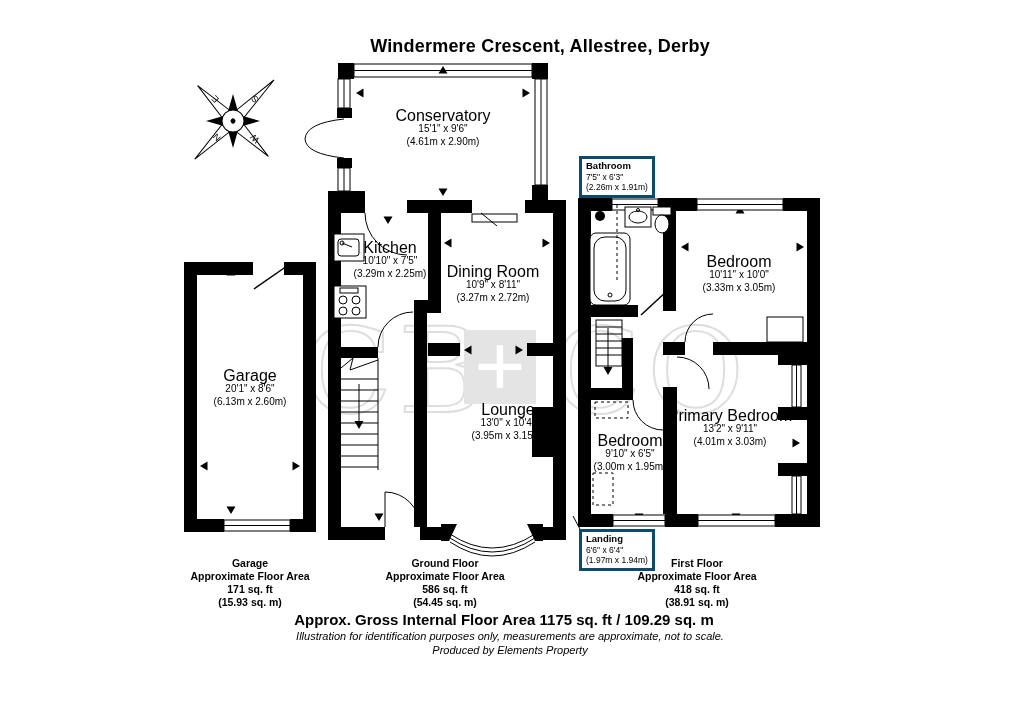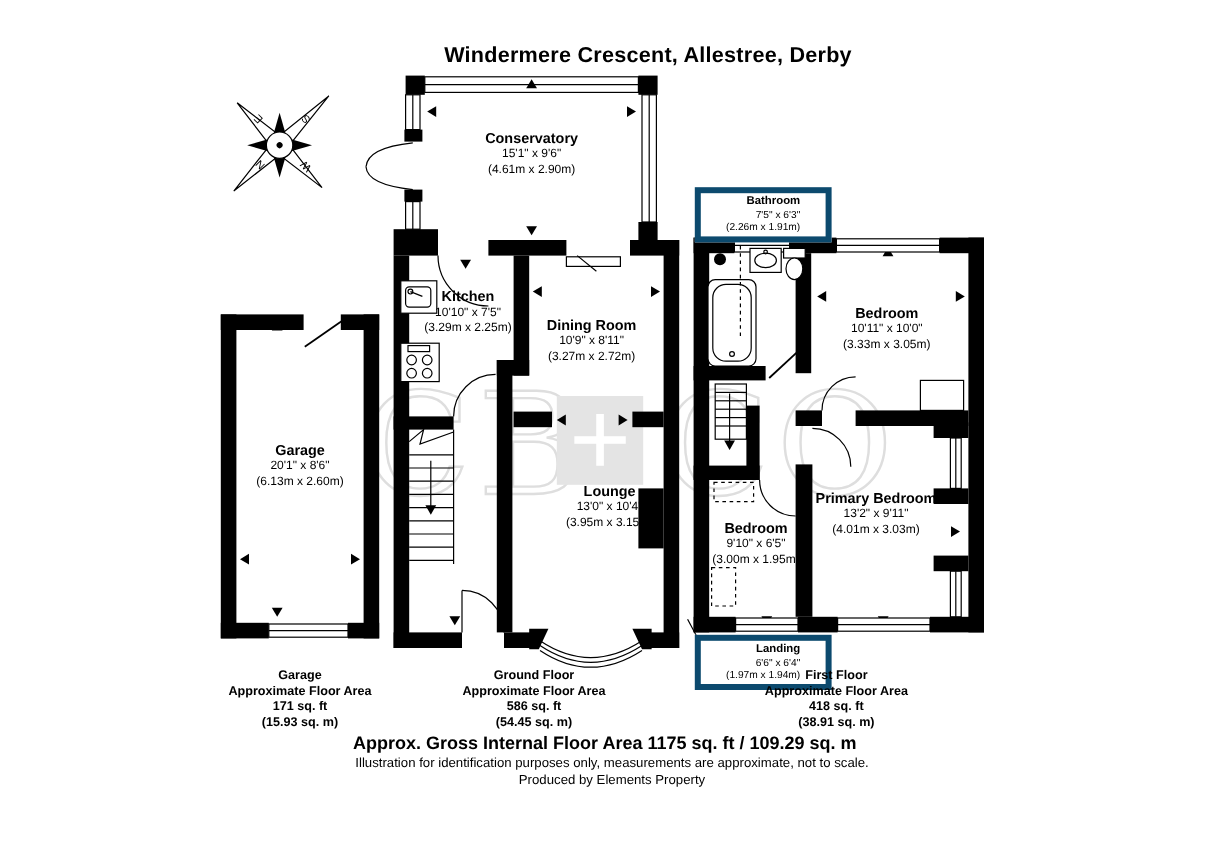--- a/index.html
+++ b/index.html
@@ -3,29 +3,29 @@
 <meta charset="utf-8">
 <style>
   html,body{margin:0;padding:0;background:#fff;}
   #page{position:relative;width:1020px;height:720px;background:#fff;overflow:hidden;
         font-family:"Liberation Sans","DejaVu Sans",sans-serif;color:#000;}
   #plan-svg{position:absolute;left:0;top:0;}
   .title{position:absolute;left:0;top:36px;width:1020px;text-align:center;
          font-size:18px;font-weight:700;letter-spacing:.2px;padding-left:30px;}
   .room-label{position:absolute;transform:translateX(-50%);text-align:center;
               font-size:10px;line-height:13px;white-space:nowrap;}
-  .room-label .rn{font-weight:700;font-size:12px;}
-  .callout{position:absolute;border:5px solid #0c4a6e;background:#fff;text-align:right;
-           font-size:8.5px;line-height:10.5px;padding:2px 21px;white-space:nowrap;}
+  .room-label .rn{font-weight:400;font-size:16px;}
+  .callout{position:absolute;border:3px solid #0c4a6e;background:#fff;text-align:left;
+           font-size:8.5px;line-height:10.5px;padding:2px 4px;white-space:nowrap;}
   .callout .rn{font-weight:700;font-size:9.5px;}
   .area-label{position:absolute;transform:translateX(-50%);text-align:center;
               font-weight:700;font-size:10.5px;line-height:13px;white-space:nowrap;}
   .footer-bold{position:absolute;left:0;top:611px;width:1008px;text-align:center;
                font-size:15px;font-weight:700;}
-  .footer-small{position:absolute;left:0;width:1020px;text-align:center;font-size:11px;}
+  .footer-small{position:absolute;left:0;width:1020px;text-align:center;font-size:11px;font-style:italic;}
   svg .win{fill:#fff;stroke:#000;stroke-width:1;}
   svg .thin{fill:none;stroke:#000;stroke-width:1;}
   svg .dash{fill:none;stroke:#000;stroke-width:1;stroke-dasharray:3,3;}
 </style>
 </head>
 <body>
 
 <div id="page">
 
 <svg id="plan-svg" width="1020" height="720" viewBox="0 0 1020 720">

